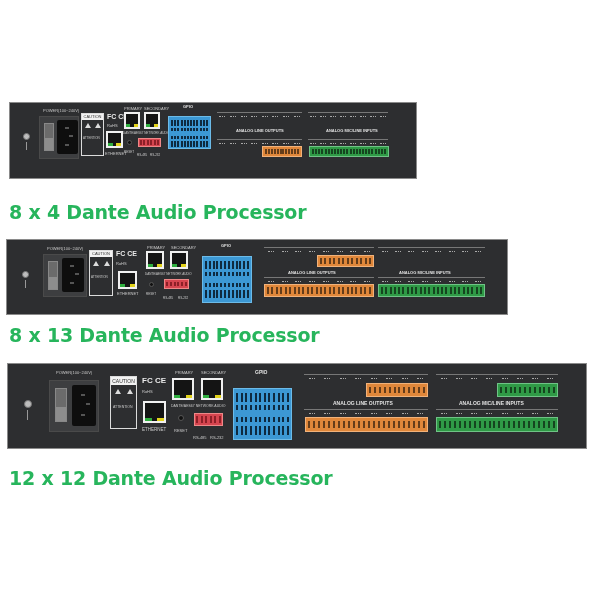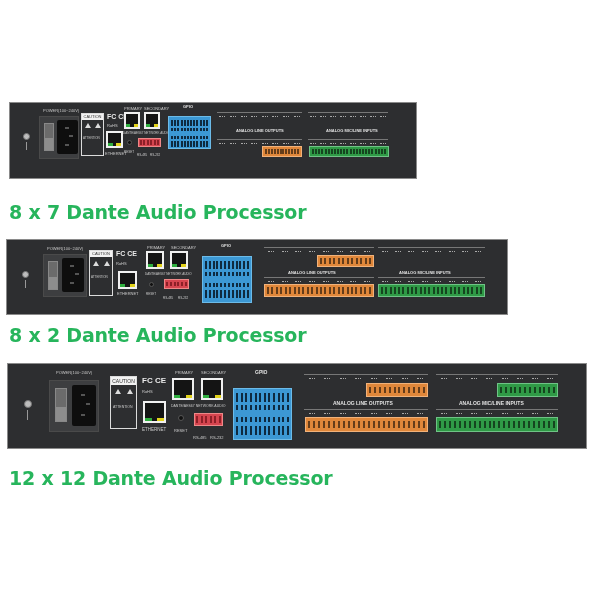--- a/index.html
+++ b/index.html
@@ -237,21 +237,21 @@
       <i></i>
       <i></i>
       <i></i>
       <i></i>
       <i></i>
       <i></i>
       <i></i>
       <i></i>
     </div>
 </div>
-<div class="title" style="top:201px;">8 x 7 Dante Audio Processor</div>
+<div class="title" style="top:201px;">8 x 4 Dante Audio Processor</div>
 
 <div class="panel" style="left:6px; top:239px; width:502px; height:76px;">
   <div class="ground" style="left:15px; top:31px;"></div>
   <div class="ground-stem" style="left:18px; top:40px; height:8px;"></div>
 
   <div class="tiny" style="left:40px; top:6px;">POWER(100~240V)</div>
   <div class="power-module" style="left:36px; top:14px; width:44px; height:43px;">
     <div class="switch" style="left:4px; top:6px; width:10px; height:29px;">
         <div class="switch-half" style="top:15px; bottom:0;"></div>
       </div>
@@ -471,21 +471,21 @@
       <i></i>
       <i></i>
       <i></i>
       <i></i>
       <i></i>
       <i></i>
       <i></i>
       <i></i>
     </div>
 </div>
-<div class="title" style="top:324px;">8 x 2 Dante Audio Processor</div>
+<div class="title" style="top:324px;">8 x 13 Dante Audio Processor</div>
 
 <div class="panel" style="left:7px; top:363px; width:580px; height:86px;">
   <div class="ground" style="left:16px; top:36px; width:8px; height:8px;"></div>
   <div class="ground-stem" style="left:19px; top:46px; height:10px;"></div>
 
   <div class="tiny" style="left:48px; top:6px;">POWER(100~240V)</div>
   <div class="power-module" style="left:41px; top:16px; width:50px; height:52px;">
     <div class="switch" style="left:5px; top:7px; width:12px; height:34px;">
         <div class="switch-half" style="top:18px; bottom:0;"></div>
       </div>

